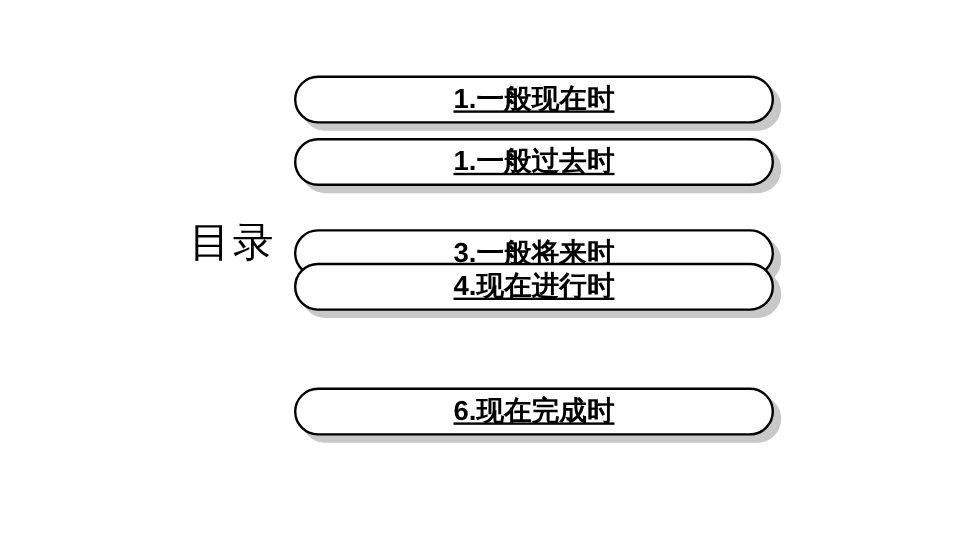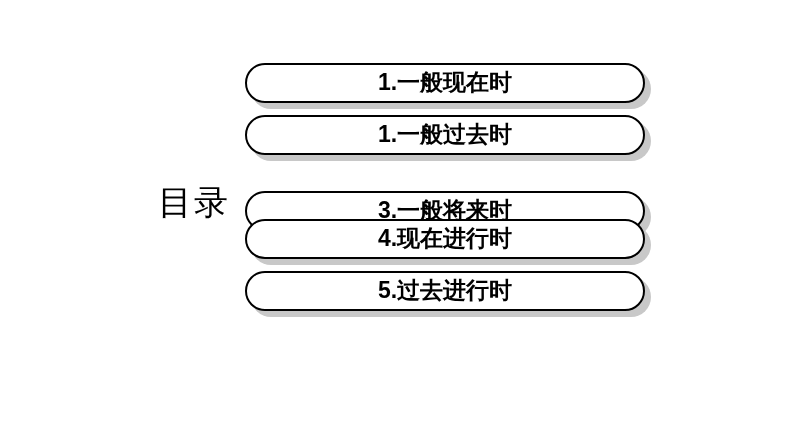--- a/index.html
+++ b/index.html
@@ -78,20 +78,21 @@
     width: 400px;
     height: 40px;
     box-sizing: border-box;
     background: #ffffff;
     border: 2.5px solid #000000;
     border-radius: 20px / 20px;
     z-index: 2;
     display: flex;
     align-items: center;
     justify-content: center;
+    text-decoration: underline;
   }
 
   .toc-label {
     font-family: "Liberation Sans", "DejaVu Sans", sans-serif;
     font-size: 23px;
     font-weight: bold;
     color: #000000;
     line-height: 1;
     letter-spacing: 0px;
     white-space: nowrap;
@@ -128,22 +129,22 @@
       </div>
     </div>
 
     <div class="toc-item" style="top:156px;">
       <div class="toc-shadow"></div>
       <div class="toc-pill">
         <span class="toc-label">4.现在进行时</span>
       </div>
     </div>
 
-    <div class="toc-item" style="top:208px;">
+
+    <div class="toc-item" style="top:260px;">
       <div class="toc-shadow"></div>
       <div class="toc-pill">
-        <span class="toc-label">5.过去进行时</span>
+        <span class="toc-label">6.现在完成时</span>
       </div>
     </div>
-
 
   </div>
 </div>
 
 </body></html>

